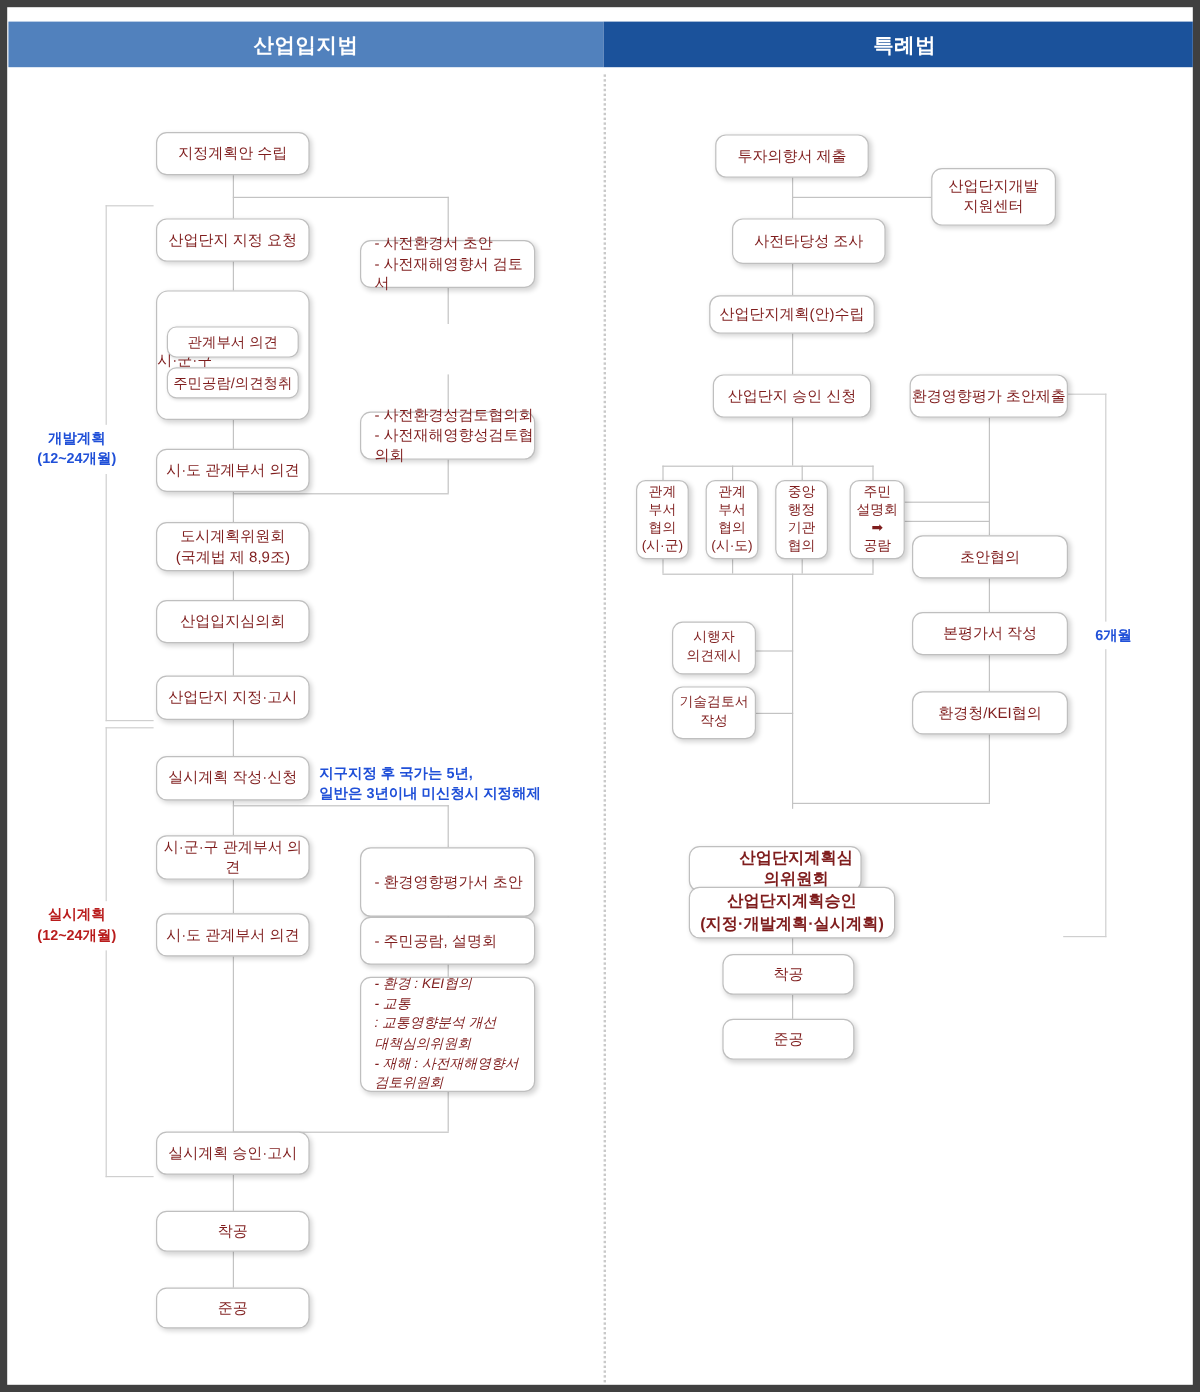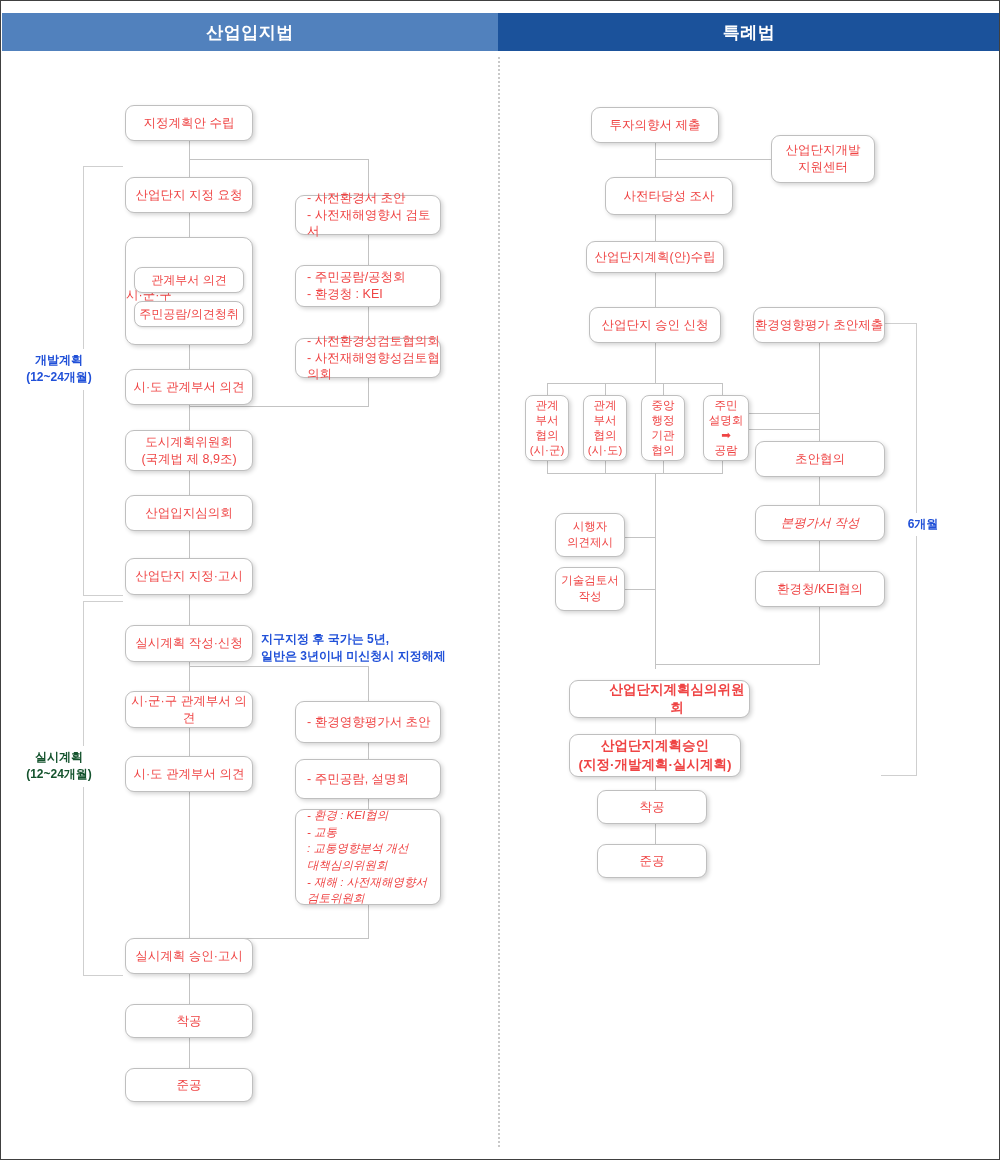--- a/index.html
+++ b/index.html
@@ -4,21 +4,21 @@
 <style>
   html,body{margin:0;padding:0;}
   body{
     width:1000px;height:1160px;
     background:#ffffff;
     font-family:"Liberation Sans","DejaVu Sans",sans-serif;
     -webkit-font-smoothing:antialiased;
   }
   #page{
     position:relative;width:1000px;height:1160px;overflow:hidden;
-    border:1px solid #404040;box-sizing:border-box;background:#fff;
+    border:6px solid #404040;box-sizing:border-box;background:#fff;
   }
   
   .hdr{
     position:absolute;top:12px;height:38px;
     display:flex;align-items:center;justify-content:center;
     color:#ffffff;font-weight:bold;font-size:17px;letter-spacing:.5px;
   }
   .hdr-left{left:1px;width:496px;background:#5181bd;}
   .hdr-right{left:497px;width:502px;background:#1b529b;}
 
@@ -27,21 +27,21 @@
     position:absolute;left:497px;top:56px;width:0;height:1090px;
     border-left:2px dotted #c9c9c9;
   }
 
   
   .box{
     position:absolute;box-sizing:border-box;
     background:#ffffff;border:1px solid #bfbfbf;border-radius:9px;
     box-shadow:2px 2px 4px rgba(0,0,0,.17);
     display:flex;align-items:center;justify-content:center;
-    text-align:center;color:#ef4444;font-size:12.5px;line-height:1.35;
+    text-align:center;color:#7f1d1d;font-size:12.5px;line-height:1.35;
     white-space:pre-line;
     z-index:3;
   }
   .box.bold{font-weight:bold;font-size:13.5px;}
   .box.left-text{justify-content:flex-start;text-align:left;padding-left:11px;}
   .box.group{align-items:flex-start;justify-content:center;padding-top:8px;border-radius:10px;}
   .box.inner{box-shadow:1px 1px 3px rgba(0,0,0,.14);border-radius:8px;font-size:12px;}
   .box.narrow{font-size:11.5px;line-height:1.3;border-radius:8px;}
 
   
@@ -72,21 +72,21 @@
   <div class="hdr hdr-left" style="background: rgb(81, 129, 189);">산업입지법</div>
   <div class="hdr hdr-right" style="background: rgb(27, 82, 155);">특례법</div>
 
   <div class="divider"></div>
 
   <div class="bracket" style="left:82px;top:165px;width:40px;height:430px;"></div>
   <div class="blue center" style="left: 16px; top: 348px; width: 84px; background: rgb(255, 255, 255); padding: 3px 0px; color: rgb(32, 80, 216);">개발계획
 (12~24개월)</div>
 
   <div class="bracket" style="left:82px;top:600px;width:40px;height:375px;"></div>
-  <div class="blue center" style="left: 16px; top: 745px; width: 84px; background: rgb(255, 255, 255); padding: 3px 0px; color: #14532d;">실시계획
+  <div class="blue center" style="left: 16px; top: 745px; width: 84px; background: rgb(255, 255, 255); padding: 3px 0px; color: #b91c1c;">실시계획
 (12~24개월)</div>
 
   <div class="ln vln" style="left:188px;top:140px;height:36px;"></div>
   <div class="ln vln" style="left:188px;top:212px;height:24px;"></div>
   <div class="ln vln" style="left:188px;top:344px;height:24px;"></div>
   <div class="ln vln" style="left:188px;top:404px;height:25px;"></div>
   <div class="ln vln" style="left:188px;top:470px;height:24px;"></div>
   <div class="ln vln" style="left:188px;top:530px;height:27px;"></div>
   <div class="ln vln" style="left:188px;top:594px;height:30px;"></div>
   <div class="ln vln" style="left:188px;top:661px;height:29px;"></div>
@@ -169,31 +169,27 @@
 
   <div class="box" style="left:124px;top:1067px;width:128px;height:34px;">
     <span>준공</span>
   </div>
 
   <div class="box left-text" style="left:294px;top:194px;width:146px;height:40px;">
     <span>- 사전환경서 초안
 - 사전재해영향서 검토서</span>
   </div>
 
-  <div class="box left-text" style="left:294px;top:264px;width:146px;height:42px;">
-    <span>- 주민공람/공청회
-- 환경청 : KEI</span>
-  </div>
 
   <div class="box left-text" style="left:294px;top:337px;width:146px;height:40px;">
     <span>- 사전환경성검토협의회
 - 사전재해영향성검토협의회</span>
   </div>
 
-  <div class="box left-text" style="left:294px;top:700px;width:146px;height:42px;">
+  <div class="box left-text" style="left:294px;top:700px;width:146px;height:58px;">
     <span>- 환경영향평가서 초안</span>
   </div>
 
   <div class="box left-text" style="left:294px;top:758px;width:146px;height:40px;">
     <span>- 주민공람, 설명회</span>
   </div>
 
   <div class="box left-text" style="left:294px;top:808px;width:146px;height:96px;font-size:11.5px;line-height:1.45;align-items:center;font-style:italic;">
     <span>- 환경 : KEI협의
 - 교통
@@ -298,28 +294,28 @@
 의견제시</span>
   </div>
   <div class="box" style="left:554px;top:566px;width:70px;height:44px;font-size:11.5px;">
     <span>기술검토서
 작성</span>
   </div>
 
   <div class="box" style="left:754px;top:440px;width:130px;height:36px;">
     <span>초안협의</span>
   </div>
-  <div class="box" style="left:754px;top:504px;width:130px;height:36px;font-style:italic;">
+  <div class="box" style="left:754px;top:504px;width:130px;height:36px;">
     <span>본평가서 작성</span>
   </div>
   <div class="box" style="left:754px;top:570px;width:130px;height:36px;">
     <span>환경청/KEI협의</span>
   </div>
 
-  <div class="box bold" style="left:568px;top:679px;width:181px;height:38px;padding-left:35px;">
+  <div class="box bold" style="left:568px;top:699px;width:144px;height:38px;padding-left:35px;">
     <span>산업단지계획심의위원회</span>
   </div>
 
   <div class="box bold" style="left:568px;top:733px;width:172px;height:43px;">
     <span>산업단지계획승인
 (지정·개발계획·실시계획)</span>
   </div>
 
   <div class="box" style="left:596px;top:789px;width:110px;height:34px;">
     <span>착공</span>

